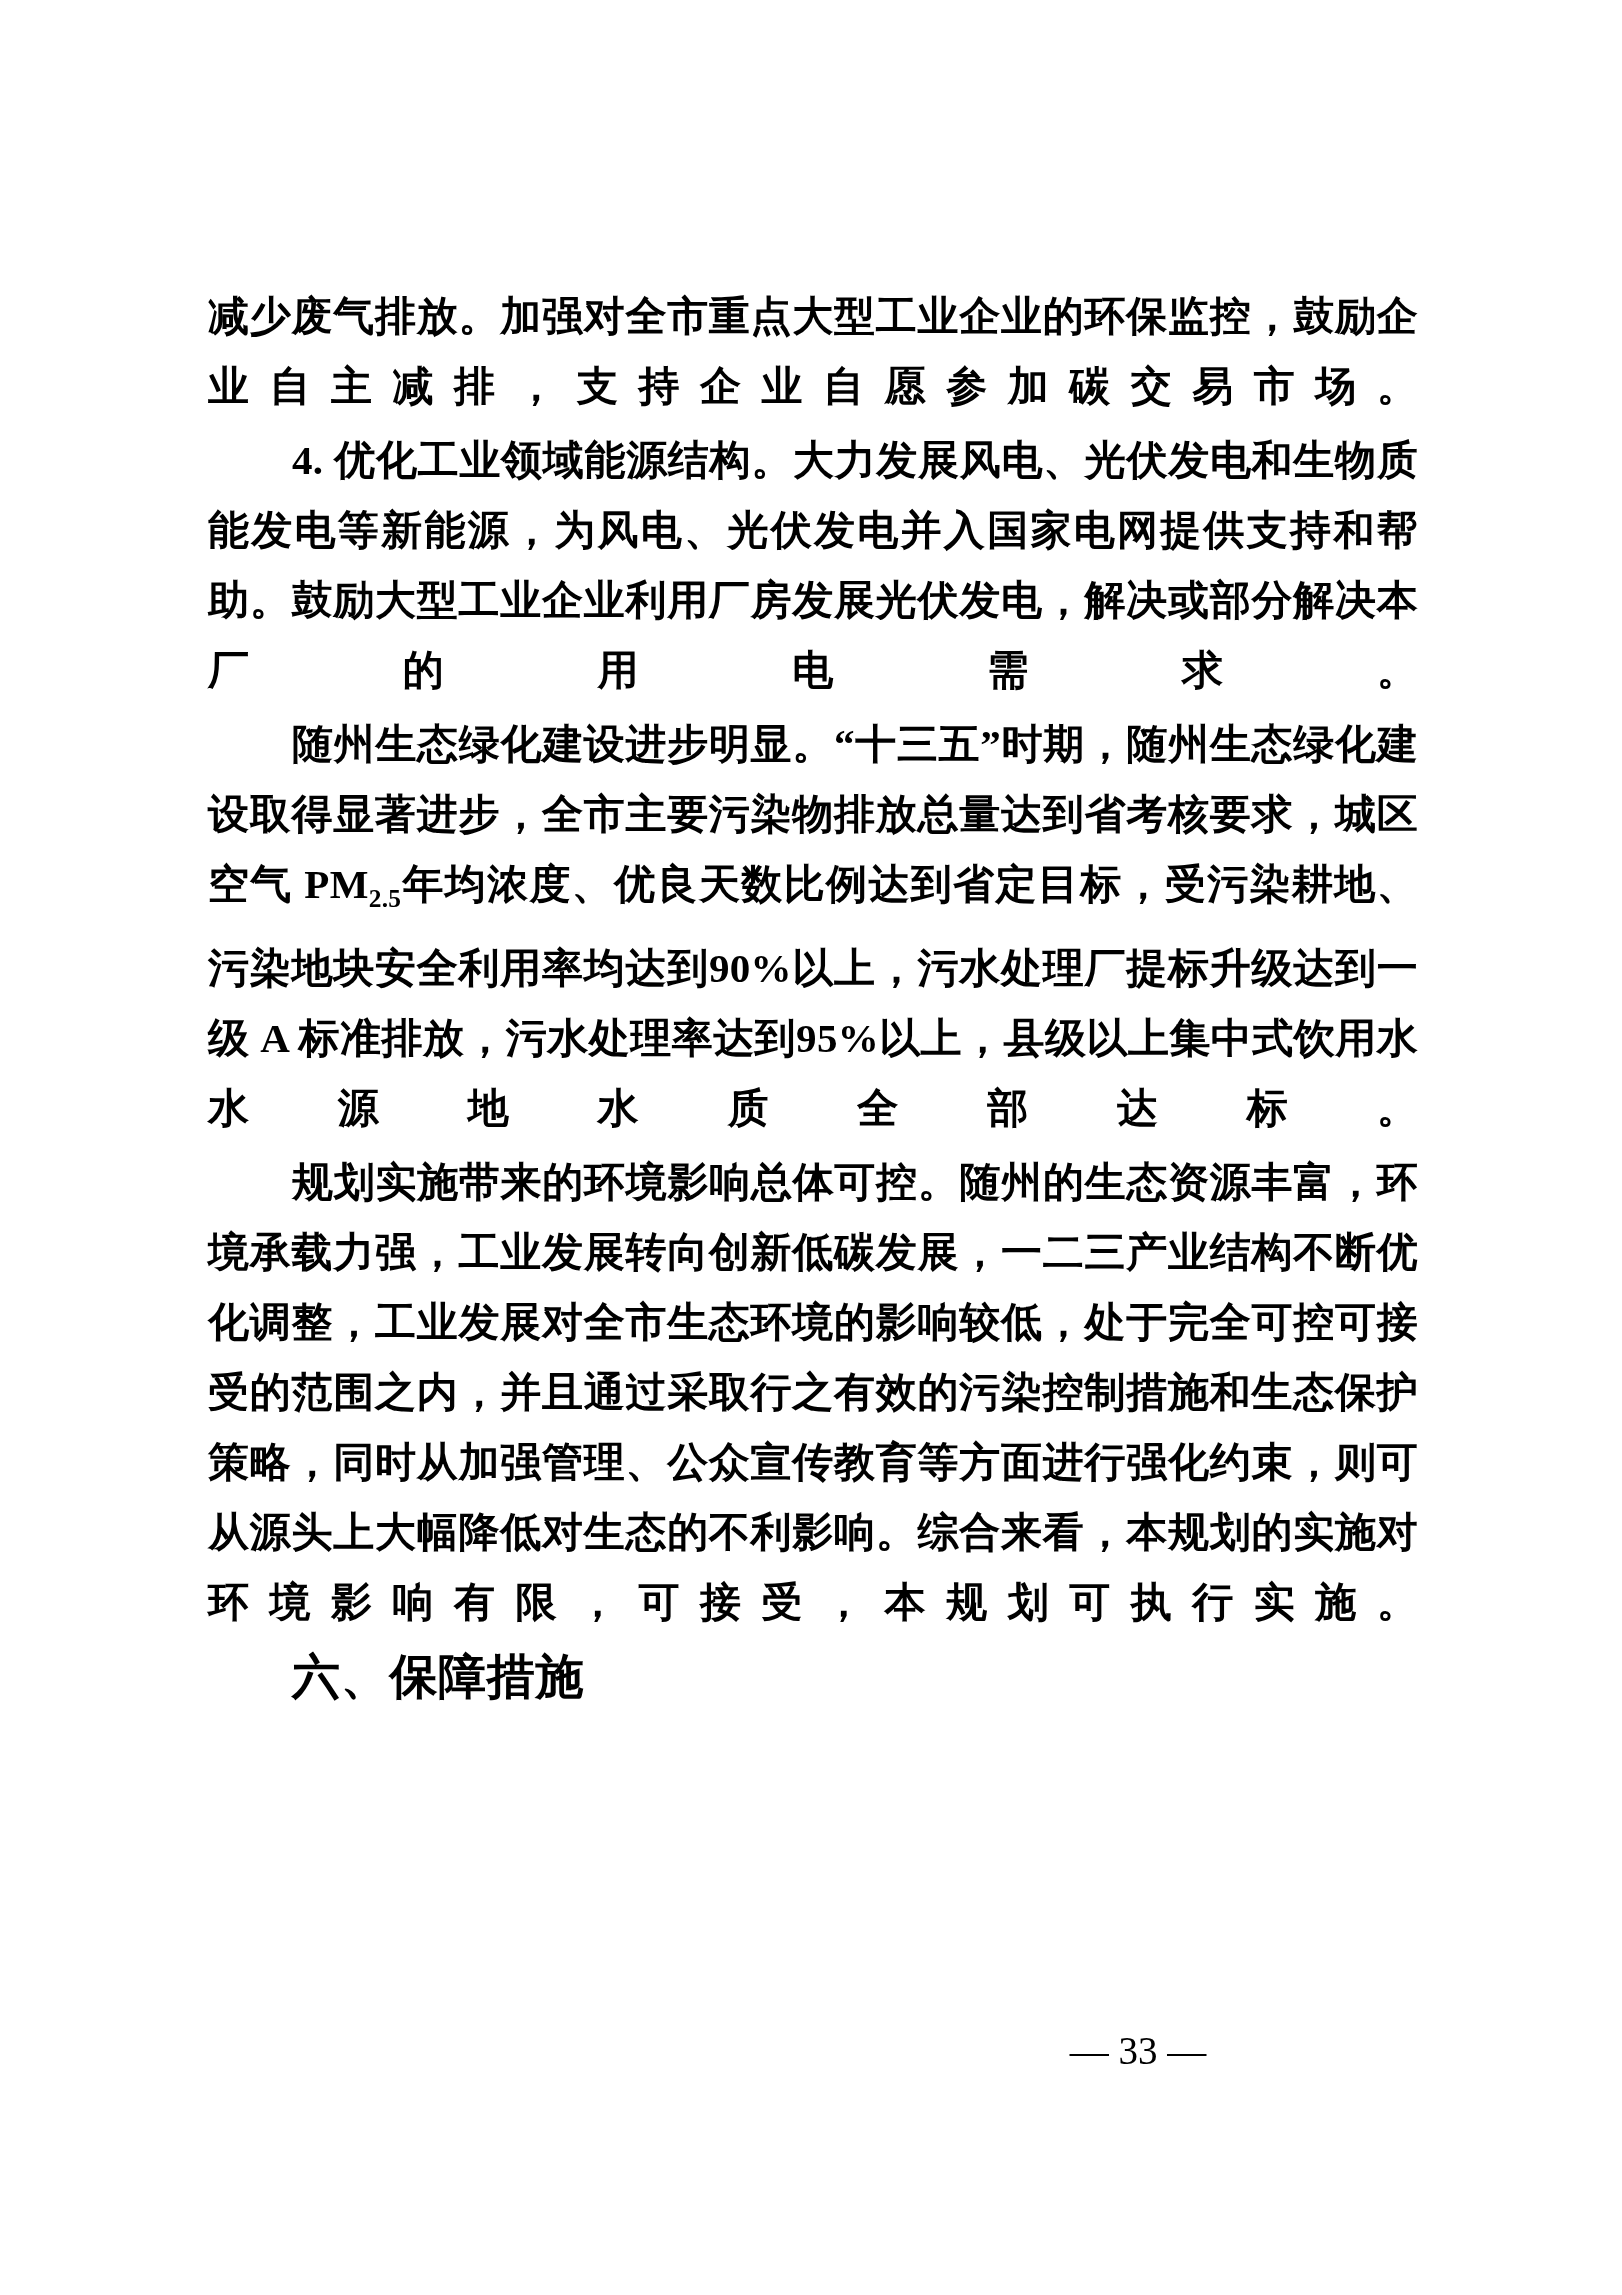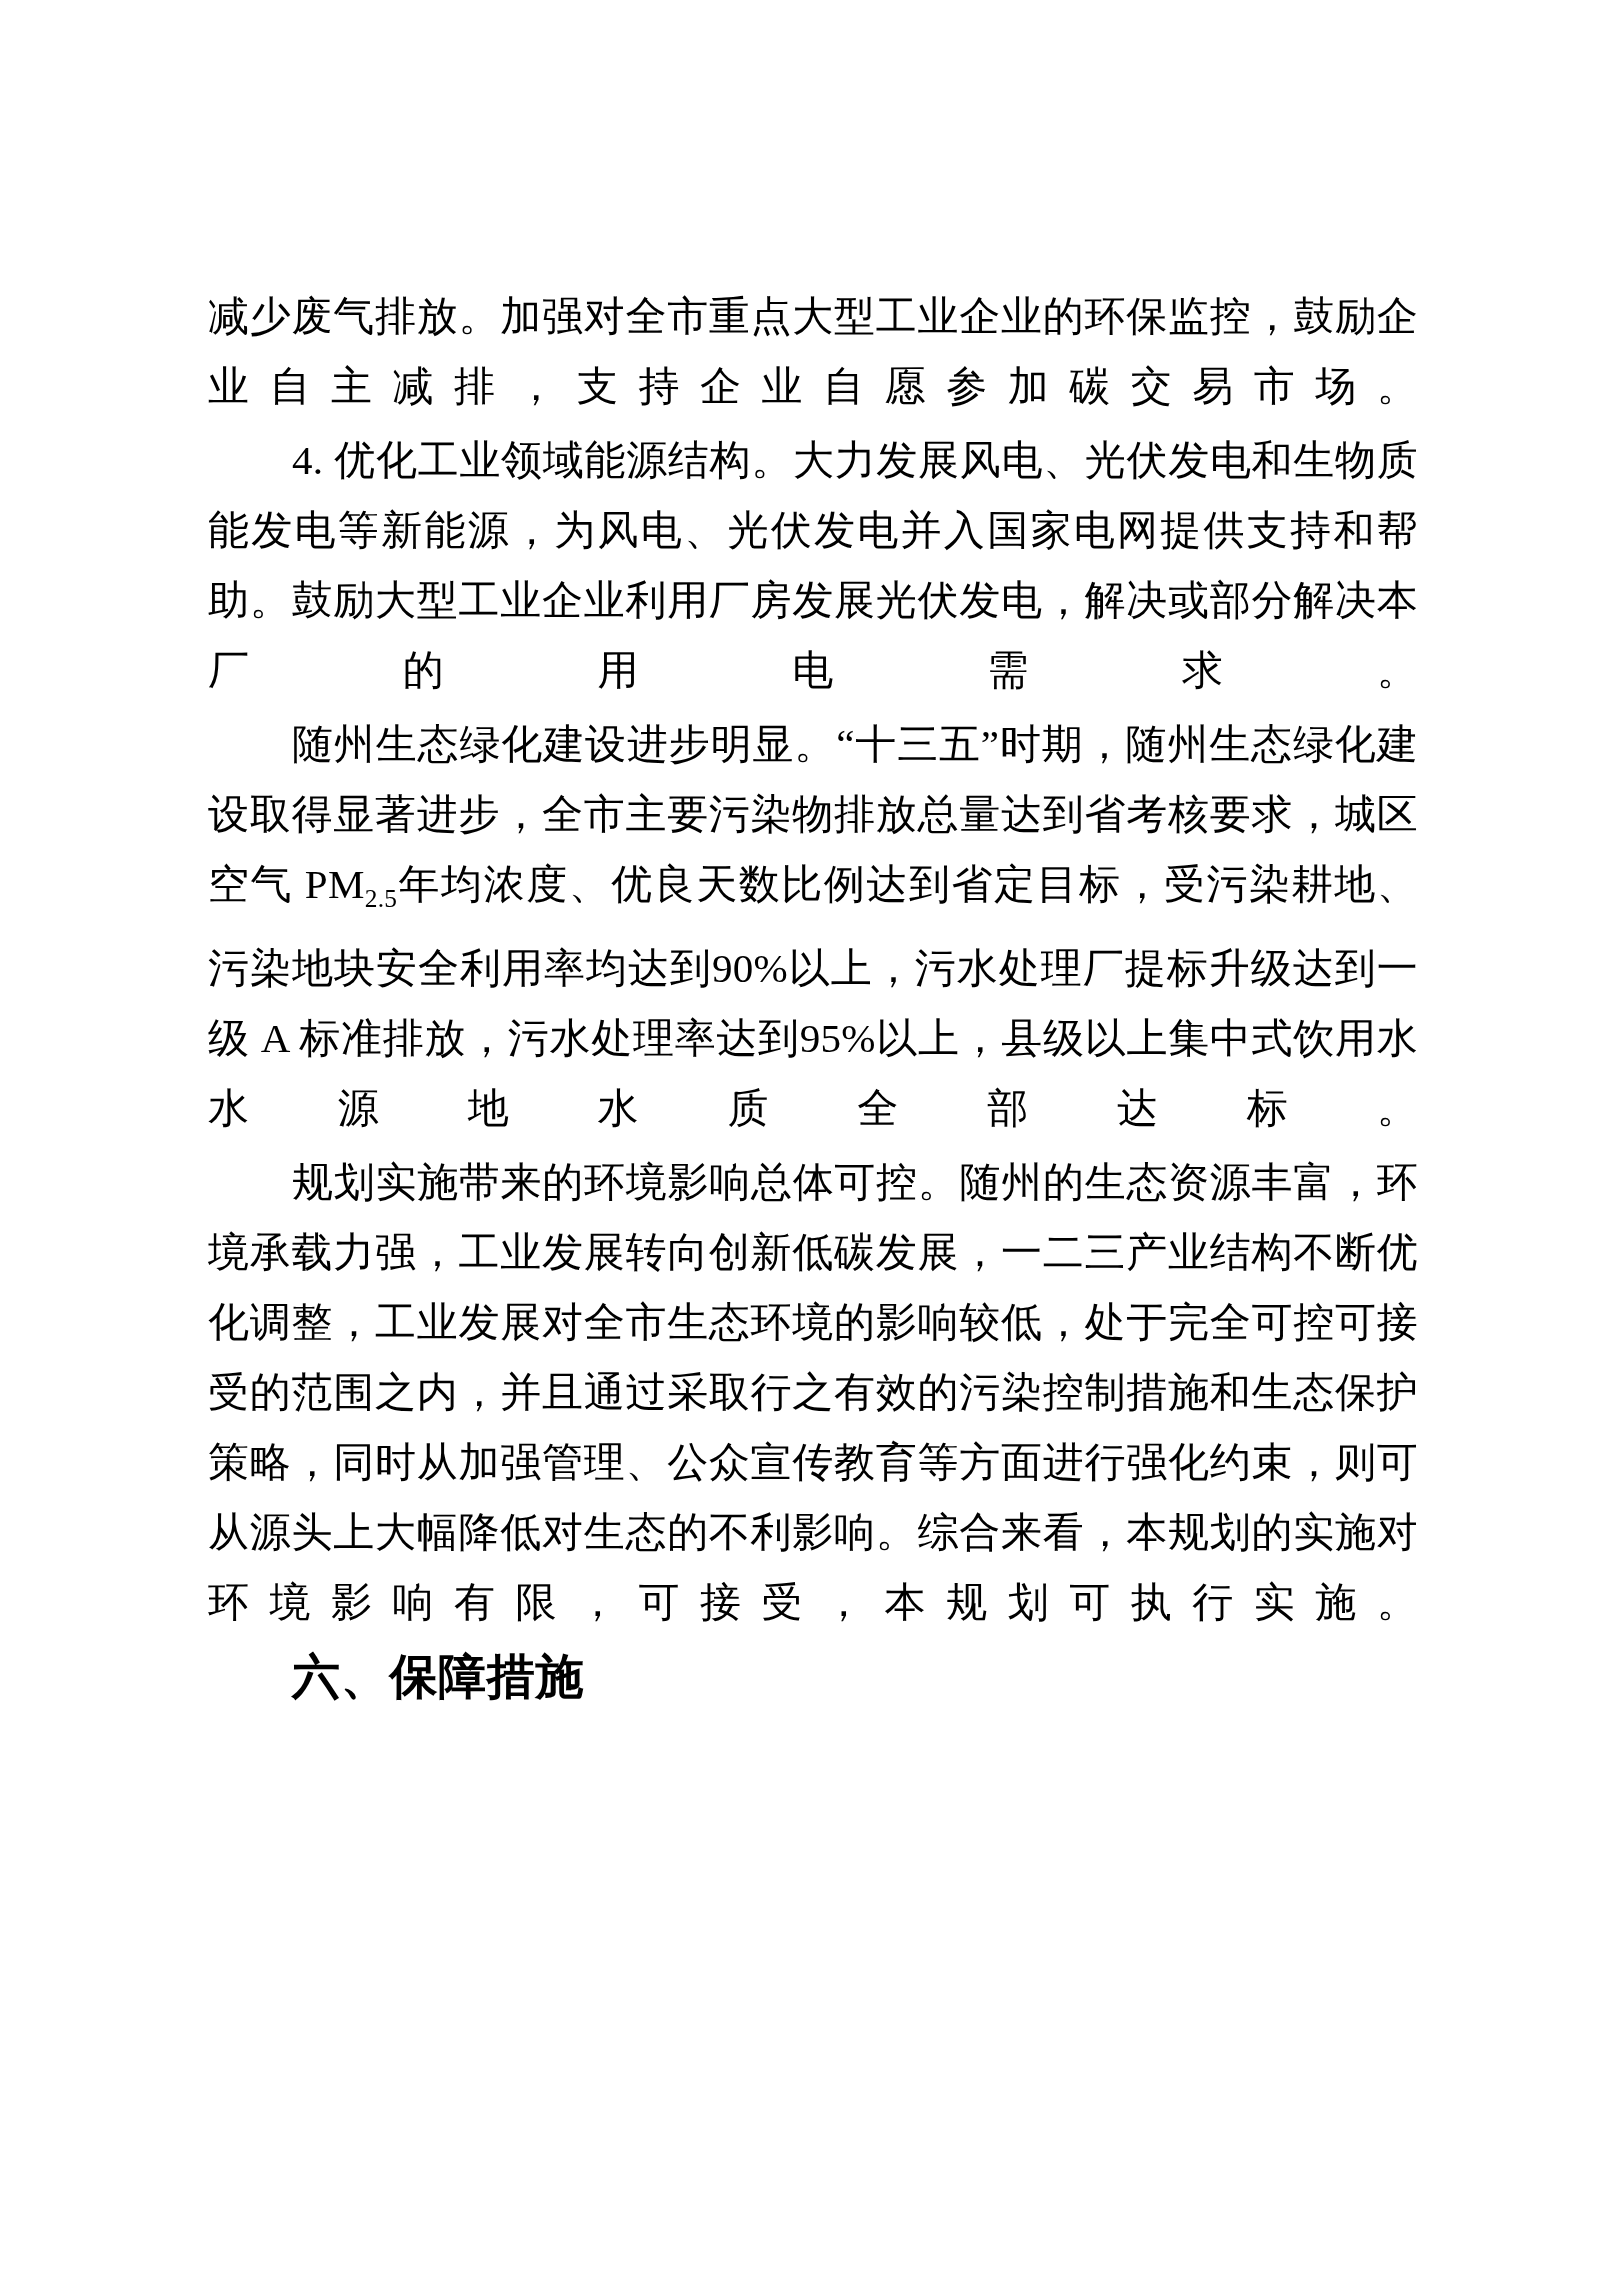--- a/index.html
+++ b/index.html
@@ -30,21 +30,21 @@
     width: 1210px;
   }
   p.para {
     margin: 0 0 3.9px 0;
     font-size: 41px;
     line-height: 70px;
     text-align: justify;
     text-align-last: justify;
     letter-spacing: 0.3px;
     font-family: "Liberation Serif", "DejaVu Serif", serif;
-    font-weight: 400;
+    font-weight: 700;
   }
   p.indent {
     text-indent: 84px;
   }
   .heading-bold {
     font-weight: bold;
     font-size: 48px;
     line-height: 70px;
     margin: 0 0 3.9px 0;
     text-indent: 84px;
@@ -93,14 +93,17 @@
 
     <p class="para indent"><span>随州生态绿化建设进步明显。“十三五”时期，随州生态绿化建设取得显著进步，全市主要污染物排放总量达到省考核要求，城区空气 PM</span><span class="sup-sub latin">2.5</span><span>年均浓度、优良天数比例达到省定目标，受污染耕地、污染地块安全利用率均达到90%以上，污水处理厂提标升级达到一级 A 标准排放，污水处理率达到95%以上，县级以上集中式饮用水水源地水质全部达标。</span></p>
 
     <p class="para indent">规划实施带来的环境影响总体可控。随州的生态资源丰富，环境承载力强，工业发展转向创新低碳发展，一二三产业结构不断优化调整，工业发展对全市生态环境的影响较低，处于完全可控可接受的范围之内，并且通过采取行之有效的污染控制措施和生态保护策略，同时从加强管理、公众宣传教育等方面进行强化约束，则可从源头上大幅降低对生态的不利影响。综合来看，本规划的实施对环境影响有限，可接受，本规划可执行实施。</p>
 
     <p class="heading-bold">六、保障措施</p>
 
 
   </div>
 
+  <div class="pagenum">
+    <span class="pagenum-inner">— 33 —</span>
+  </div>
 </div>
 
 
 </body></html>

